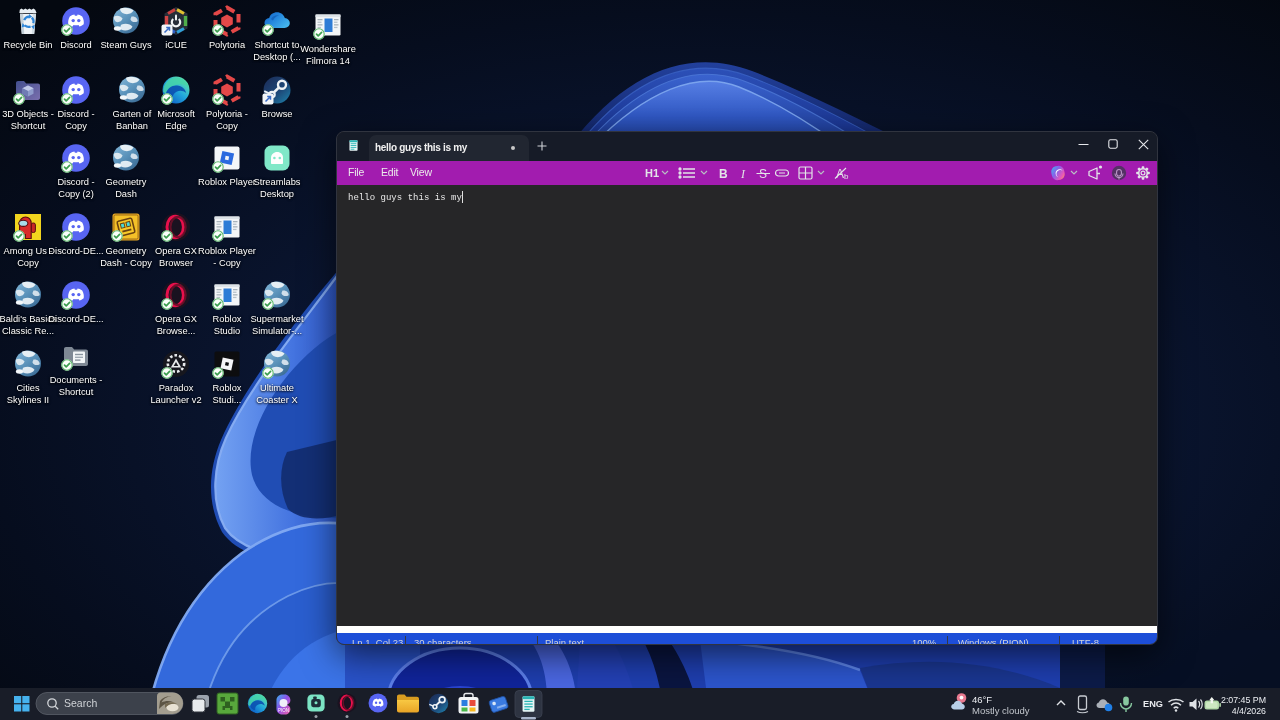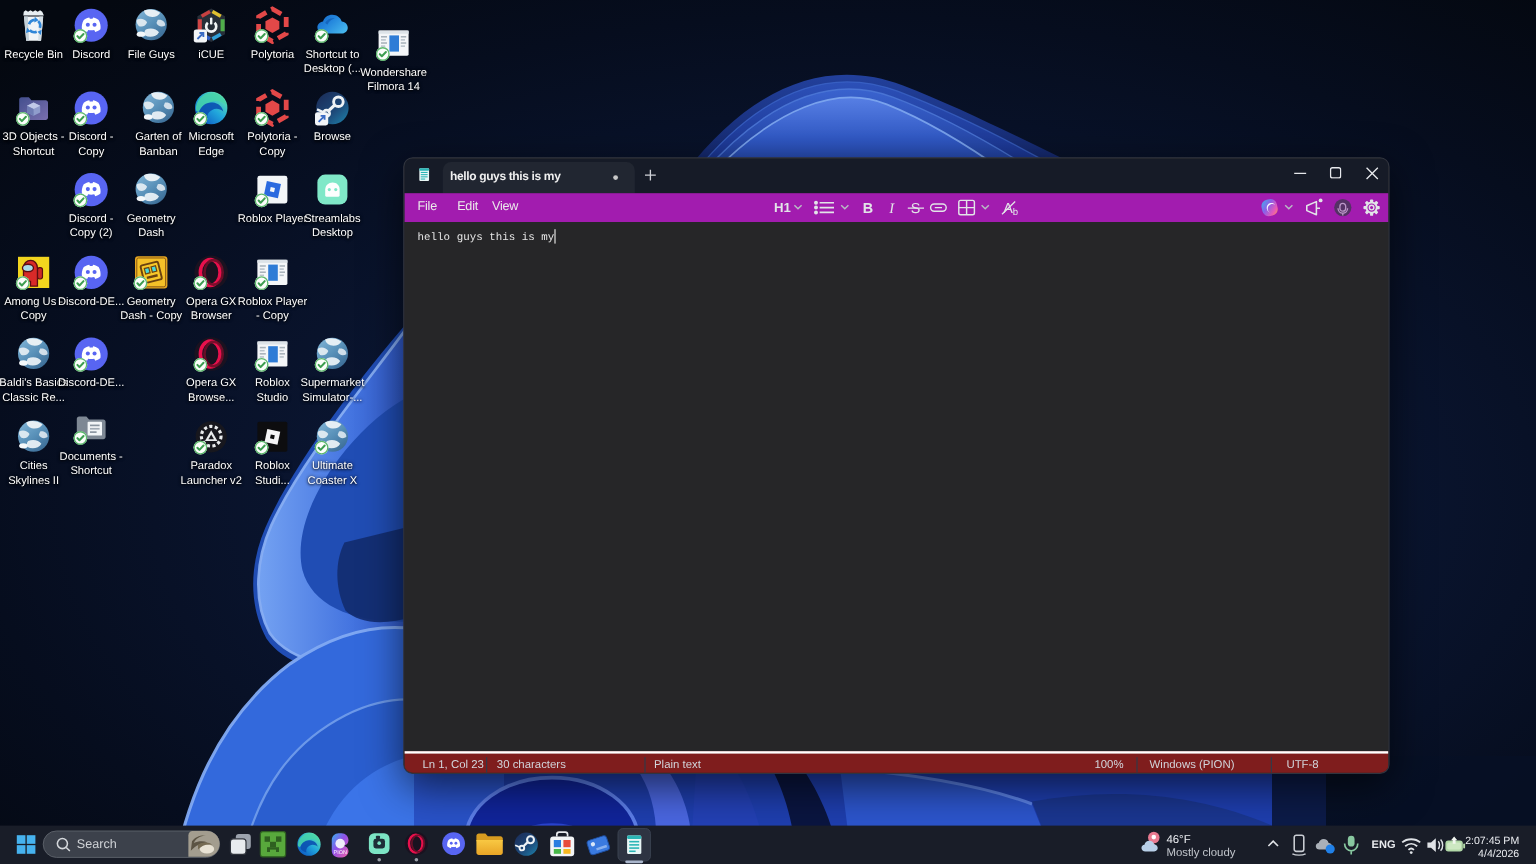--- a/index.html
+++ b/index.html
@@ -15,21 +15,21 @@
 #tabbar{position:absolute;left:0;top:0;width:100%;height:29px;background:#161b27}
 #tab{position:absolute;left:32px;top:3px;width:160px;height:26px;background:#212631;border-radius:7px 7px 0 0;color:#f0f0f0}
 #tab .tt{position:absolute;left:6px;top:7px;font-size:10px;font-weight:bold;letter-spacing:-0.3px;white-space:nowrap}
 #tab .dot{position:absolute;right:14px;top:11px;width:4px;height:4px;border-radius:50%;background:#c8c8c8}
 #menubar{position:absolute;left:0;top:29px;width:100%;height:24px;background:#a21caf}
 .menu{position:absolute;top:4.5px;font-size:10.5px;letter-spacing:-0.2px;color:#ebebeb}
 .wbtn{position:absolute;top:2px;width:22px;height:20px;display:flex;align-items:center;justify-content:center}
 #editor{position:absolute;left:0;top:53px;width:100%;height:441px;background:#262628;color:#e8e8e8}
 #edtext{position:absolute;left:11px;top:8px;font-family:"Liberation Mono",monospace;font-size:9px;letter-spacing:0.02px;white-space:pre}
 #caret{position:absolute;left:125px;top:6px;width:1px;height:12px;background:#e0e0e0}
-#statusbar{position:absolute;left:0;top:494px;width:100%;height:20px;background:#7f1d1d;border-top:2px solid #ffffff;color:#d2d5db;font-size:9.5px}
+#statusbar{position:absolute;left:0;top:494px;width:100%;height:20px;background:#1d4ed8;border-top:7px solid #ffffff;color:#d2d5db;font-size:9.5px}
 .st{position:absolute;top:4px;white-space:nowrap}
 .stsep{position:absolute;top:3px;width:1px;height:13px;background:#343947}
 
 #taskbar{position:absolute;left:0;top:688px;width:1280px;height:43px;background:#191d28}
 </style>
 </head>
 <body>
 <div id="stage">
 <svg width="0" height="0" style="position:absolute">
 <defs>
@@ -304,21 +304,21 @@
         <svg class="ic" viewBox="0 0 32 32">
           <use href="#s-disc"></use>
           <use href="#s-chk"></use>
         </svg>
         <div class="lb">Discord</div>
       </div>
 <div class="di" style="left:90px;top:5px">
         <svg class="ic" viewBox="0 0 32 32">
           <use href="#s-globe"></use>
         </svg>
-        <div class="lb">File Guys</div>
+        <div class="lb">Steam Guys</div>
       </div>
 <div class="di" style="left:140px;top:5px">
         <svg class="ic" viewBox="0 0 32 32">
           <use href="#s-icue"></use>
           <use href="#s-arr"></use>
         </svg>
         <div class="lb">iCUE</div>
       </div>
 <div class="di" style="left:191px;top:5px">
         <svg class="ic" viewBox="0 0 32 32">
@@ -327,21 +327,21 @@
         </svg>
         <div class="lb">Polytoria</div>
       </div>
 <div class="di" style="left:241px;top:5px">
         <svg class="ic" viewBox="0 0 32 32">
           <use href="#s-cloud"></use>
           <use href="#s-chk"></use>
         </svg>
         <div class="lb">Shortcut to<br>Desktop (...</div>
       </div>
-<div class="di" style="left:292px;top:20px">
+<div class="di" style="left:292px;top:9px">
         <svg class="ic" viewBox="0 0 32 32">
           <use href="#s-inst"></use>
           <use href="#s-chk"></use>
         </svg>
         <div class="lb">Wondershare<br>Filmora 14</div>
       </div>
 <div class="di" style="left:-8px;top:74px">
         <svg class="ic" viewBox="0 0 32 32">
           <use href="#s-f3d"></use>
           <use href="#s-chk"></use>

